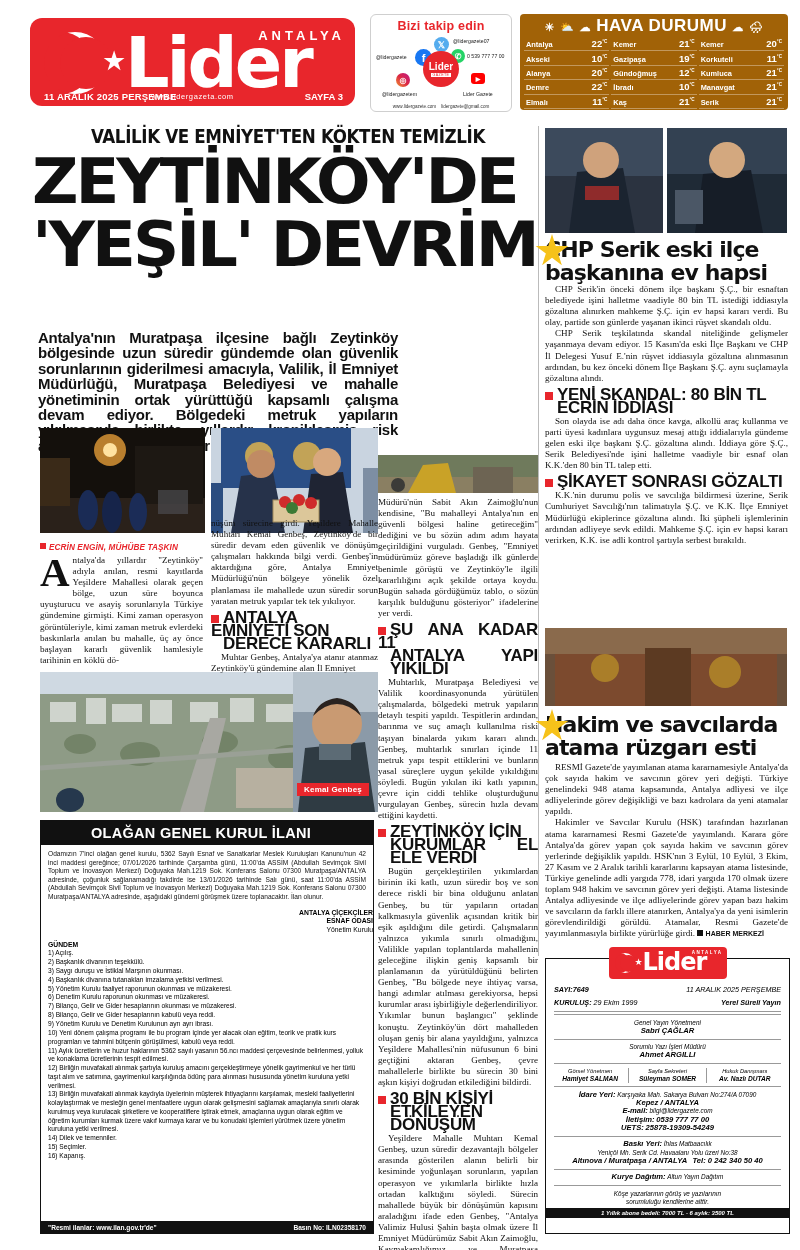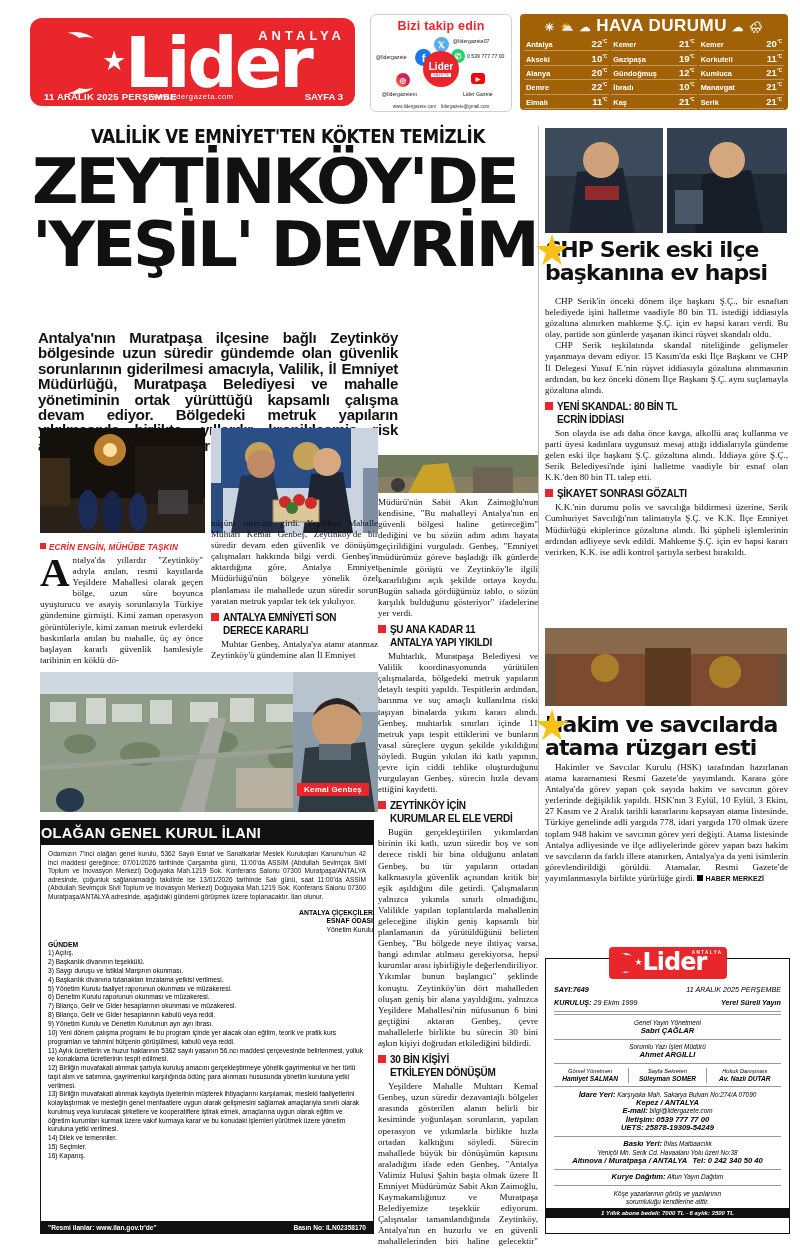--- a/index.html
+++ b/index.html
@@ -120,21 +120,21 @@
   }
 
   
   .col{position:absolute;font-family:"Liberation Serif",serif;font-size:9.1px;line-height:11.1px;
        color:#111;text-align:justify;}
   .col p{margin:0 0 0 0;text-indent:10px;}
   .col p.noind{text-indent:0;}
   .dropcap{float:left;font-size:41px;line-height:33px;font-weight:bold;padding:1px 3px 0 0;
            font-family:"Liberation Serif",serif;}
   .subhead{
-    font-family:"Liberation Sans",sans-serif;font-weight:bold;font-size:10px;line-height:13px;
+    font-family:"Liberation Sans",sans-serif;font-weight:bold;font-size:17px;line-height:13px;
     color:#111;margin:4px 0 2px 0;letter-spacing:-.3px;
   }
   .subhead .sq{display:inline-block;width:8px;height:8px;background:#e8262c;margin-right:4px;}
   .subhead .ln2{display:block;padding-left:12px;}
 
   .col-a{left:40px;top:555px;width:163px;}
   .col-b{left:211px;top:518px;width:167px;}
   .col-c{left:378px;top:497px;width:160px;}
 
   
@@ -148,21 +148,21 @@
   .starburst{
     position:absolute;left:-10px;top:-4px;width:34px;height:34px;background:#f6c21a;
     clip-path:polygon(50% 0,61% 35%,98% 35%,68% 57%,79% 92%,50% 70%,21% 92%,32% 57%,2% 35%,39% 35%);
     z-index:0;
   }
   .hl-wrap{position:relative;z-index:2;}
 
   
   .ilan{position:absolute;left:40px;top:820px;width:332px;height:412px;border:1px solid #111;background:#fff;}
   .ilan-title{
-    background:#111;color:#fff;text-align:left;font-size:14.5px;font-weight:bold;
+    background:#111;color:#fff;text-align:center;font-size:14.5px;font-weight:bold;
     padding:4px 12px 4px 0;letter-spacing:.3px;
   }
   .ilan-body{padding:5px 7px 0 7px;font-size:6.6px;line-height:8.6px;color:#111;text-align:justify;}
   .ilan-right{text-align:right;font-size:6.8px;line-height:8.8px;margin-top:7px;font-weight:bold;}
   .ilan-gundem{font-size:6.8px;font-weight:bold;margin-top:6px;}
   .ilan-list{font-size:6.6px;line-height:8.7px;margin-top:1px;}
   .ilan-list div{margin-bottom:.2px;}
   .ilan-foot{
     position:absolute;left:0;bottom:0;width:100%;background:#111;color:#fff;
     display:flex;justify-content:space-between;font-size:6.6px;padding:2.5px 7px;
@@ -476,21 +476,21 @@
   </div>
 
   <div class="rcol" style="top:238px;">
     <div class="hl-wrap">
       <div class="starburst"></div>
       <div class="rhead">
         <div>CHP Serik eski ilçe</div>
         <div>başkanına ev hapsi</div>
       </div>
     </div>
-    <div class="rbody" style="margin-top:12px;">
+    <div class="rbody" style="margin-top:0;">
       <p>CHP Serik'in önceki dönem ilçe başkanı Ş.Ç., bir esnaftan belediyede işini halletme vaadiyle 80 bin TL istediği iddiasıyla gözaltına alınırken mahkeme Ş.Ç. için ev hapsi kararı verdi. Bu olay, partide son günlerde yaşanan ikinci rüşvet skandalı oldu.</p>
       <p>CHP Serik teşkilatında skandal niteliğinde gelişmeler yaşanmaya devam ediyor. 15 Kasım'da eski İlçe Başkanı ve CHP İl Delegesi Yusuf E.'nin rüşvet iddiasıyla gözaltına alınmasının ardından, bu kez önceki dönem İlçe Başkanı Ş.Ç. aynı suçlamayla gözaltına alındı.</p>
       <div class="subhead">
         <span class="sq"></span><span>YENİ SKANDAL: 80 BİN TL</span>
         <span class="ln2">ECRİN İDDİASI</span>
       </div>
       <p>Son olayda ise adı daha önce kavga, alkollü araç kullanma ve parti üyesi kadınlara uygunsuz mesaj attığı iddialarıyla gündeme gelen eski ilçe başkanı Ş.Ç. gözaltına alındı. İddiaya göre Ş.Ç., Serik Belediyesi'nde işini halletme vaadiyle bir esnaf olan K.K.'den 80 bin TL talep etti.</p>
       <div class="subhead">
         <span class="sq"></span><span>ŞİKAYET SONRASI GÖZALTI</span>
       </div>
@@ -513,20 +513,21 @@
 
   <div class="rcol" style="top:713px;">
     <div class="hl-wrap">
       <div class="starburst"></div>
       <div class="rhead">
         <div>Hakim ve savcılarda</div>
         <div>atama rüzgarı esti</div>
       </div>
     </div>
     <div class="rbody" style="margin-top:3px;">
+      <p>RESMİ Gazete'de yayımlanan atama kararnamesiyle Antalya'da çok sayıda hakim ve savcının görev yeri değişti. Türkiye genelindeki 948 atama kapsamında, Antalya adliyesi ve ilçe adliyelerinde görev değişikliği ve bazı kadrolara da yeni atamalar yapıldı.</p>
       <p><span>Hakimler ve Savcılar Kurulu (HSK) tarafından hazırlanan atama kararnamesi Resmi Gazete'de yayımlandı. Karara göre Antalya'da görev yapan çok sayıda hakim ve savcının görev yerlerinde değişiklik yapıldı. HSK'nın 3 Eylül, 10 Eylül, 3 Ekim, 27 Kasım ve 2 Aralık tarihli kararlarını kapsayan atama listesinde, Türkiye genelinde adli yargıda 778, idari yargıda 170 olmak üzere toplam 948 hakim ve savcının görev yeri değişti. Atama listesinde Antalya adliyesinde ve ilçe adliyelerinde görev yapan bazı hakim ve savcıların da farklı illere atanırken, Antalya'ya da yeni isimlerin görevlendirildiği görüldü. Atamalar, Resmi Gazete'de yayımlanmasıyla birlikte yürürlüğe girdi.</span>
         <span style="white-space:nowrap;"><span class="sq" style="display:inline-block;width:6px;height:6px;background:#111;"></span>
         <span style="font-family:'Liberation Sans',sans-serif;font-size:7px;font-weight:bold;">HABER MERKEZİ</span></span>
       </p>
     </div>
   </div>
 
   <div class="ilan">
     <div class="ilan-title">OLAĞAN GENEL KURUL İLANI</div>
     <div class="ilan-body">Odamızın 7'inci olağan genel kurulu, 5362 Sayılı Esnaf ve Sanatkarlar Meslek Kuruluşları Kanunu'nun 42 inci maddesi gereğince; 07/01/2026 tarihinde Çarşamba günü, 11:00'da ASSİM (Abdullah Sevimçok Sivil Toplum ve İnovasyon Merkezi) Doğuyaka Mah.1219 Sok. Konferans Salonu 07300 Muratpaşa/ANTALYA adresinde, çoğunluk sağlanamadığı takdirde ise 13/01/2026 tarihinde Salı günü, saat 11:00'da ASSİM (Abdullah Sevimçok Sivil Toplum ve İnovasyon Merkezi) Doğuyaka Mah.1219 Sok. Konferans Salonu 07300 Muratpaşa/ANTALYA adresinde, aşağıdaki gündemi görüşmek üzere toplanacaktır. İlan olunur.</div>

